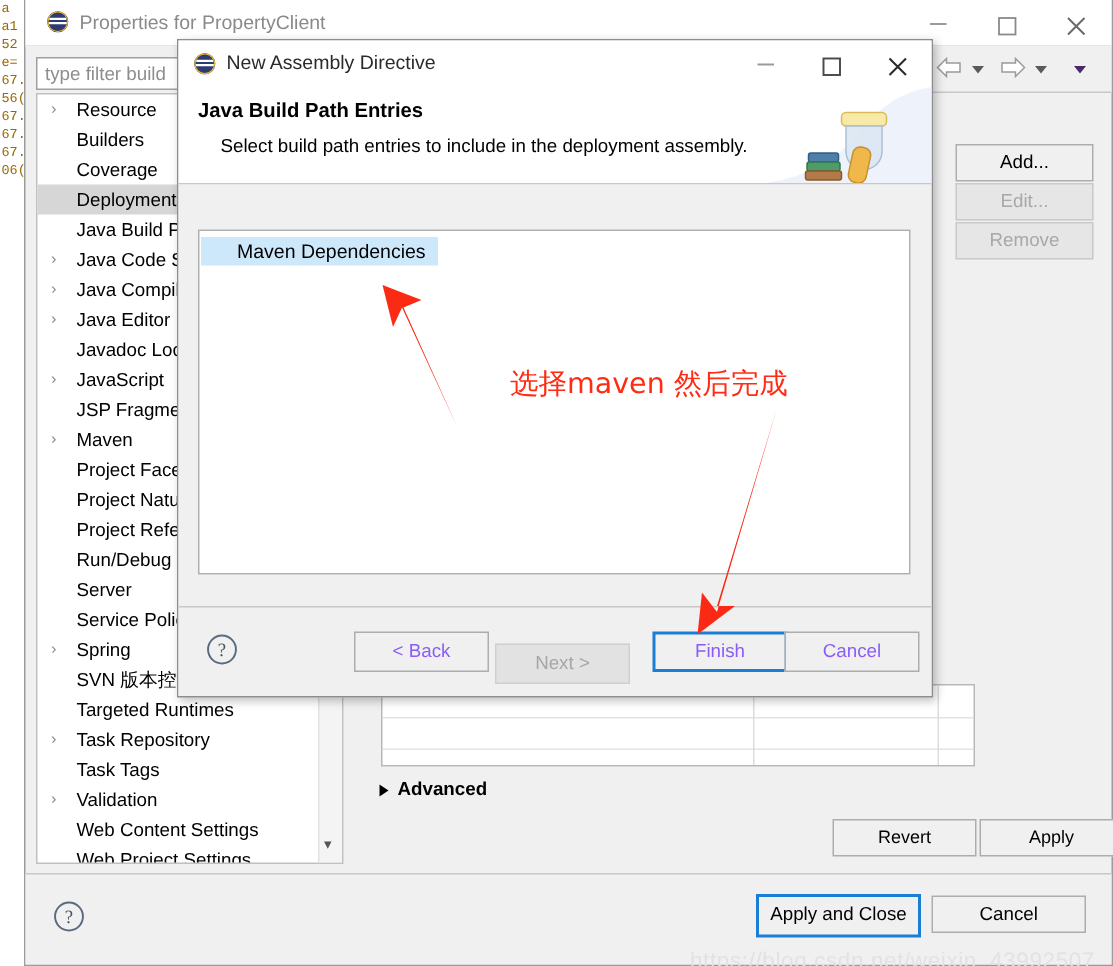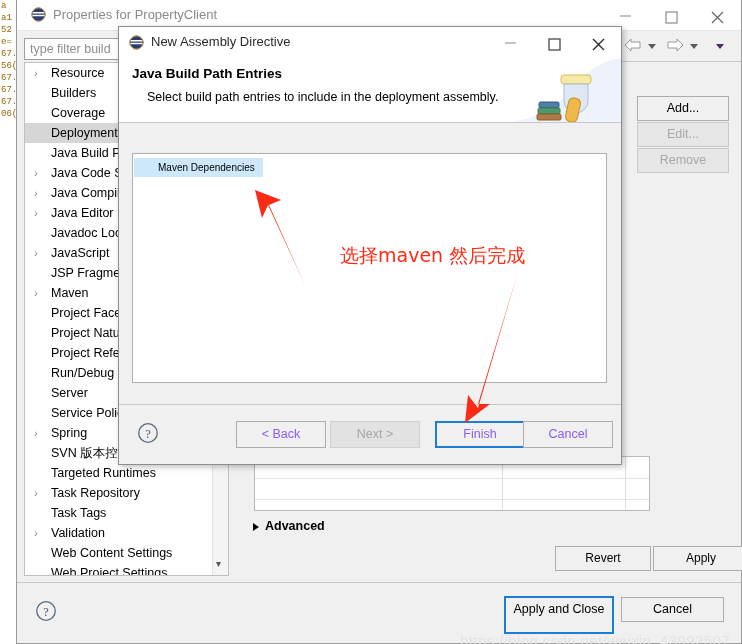--- a/index.html
+++ b/index.html
@@ -116,21 +116,21 @@
   }
   #btn-revert{left:538px;top:546px;}
   #btn-apply{left:636px;top:546px;}
 
   #props-bottom-bar{
     position:absolute;left:0;right:0;bottom:0;height:60px;background:#f0f0f0;
     border-top:1px solid #c8c8c8;
   }
   #help-bottom{position:absolute;left:18px;top:17px;}
   #btn-apply-close{
-    position:absolute;left:487px;top:13px;width:110px;height:38px;
+    position:absolute;left:487px;top:13px;width:110px;height:29px;
     background:#f0f0f0;border:2px solid #1a7fd4;box-sizing:border-box;
     text-align:center;line-height:23px;font-size:12.5px;cursor:default;
   }
   #btn-cancel-outer{
     position:absolute;left:604px;top:14px;width:103px;height:25px;
     background:#f0f0f0;border:1px solid #adadad;box-sizing:border-box;
     text-align:center;line-height:23px;font-size:12.5px;cursor:default;
   }
 
   
@@ -162,40 +162,40 @@
 
   #wiz-body{
     position:absolute;left:0;top:96px;right:0;bottom:59px;background:#f0f0f0;
   }
   #wiz-list{
     position:absolute;left:13px;top:30px;right:14px;bottom:22px;
     background:#ffffff;border:1px solid #b0b0b0;box-sizing:border-box;
   }
   #list-item-maven{
     position:absolute;left:1px;top:4px;height:19px;line-height:19px;
-    padding-left:24px;padding-right:8px;font-size:10px;
+    padding-left:24px;padding-right:8px;font-size:13px;
     background:#cde8fa;color:#000;cursor:default;display:inline-block;
   }
   #list-item-arrow{
     position:absolute;left:18px;top:4px;height:19px;line-height:19px;
     color:#8a8a8a;font-size:11px;
   }
   #list-item-icon{position:absolute;left:40px;top:8px;}
 
   #wiz-footer{
     position:absolute;left:0;right:0;bottom:0;height:59px;background:#f0f0f0;
     border-top:1px solid #c7c7c7;
   }
   #wiz-help{position:absolute;left:18px;top:17px;}
   .wizbtn{
     position:absolute;top:16px;width:90px;height:27px;font-size:12.5px;
     background:#f0f0f0;border:1px solid #adadad;box-sizing:border-box;
     text-align:center;line-height:25px;color:#8b5cf6;cursor:default;
   }
-  .wizbtn.disabled{color:#a6a6a6;background:#e2e2e2;border-color:#cfcfcf;}
+  .wizbtn.disabled{color:#a6a6a6;background:#e2e2e2;border-color:#cfcfcf;margin-top:8px;}
   .wizbtn.focus{border:2px solid #1a7fd4;line-height:23px;margin-left:11px;}
   #wiz-back{left:117px;}
   #wiz-next{left:211px;}
   #wiz-finish{left:305px;}
   #wiz-cancel{left:404px;}
 
   
   #annot-layer{position:absolute;left:0;top:0;width:742px;height:644px;pointer-events:none;}
   #annot-text{
     position:absolute;left:340px;top:243px;color:#ff2b14;font-size:19px;

